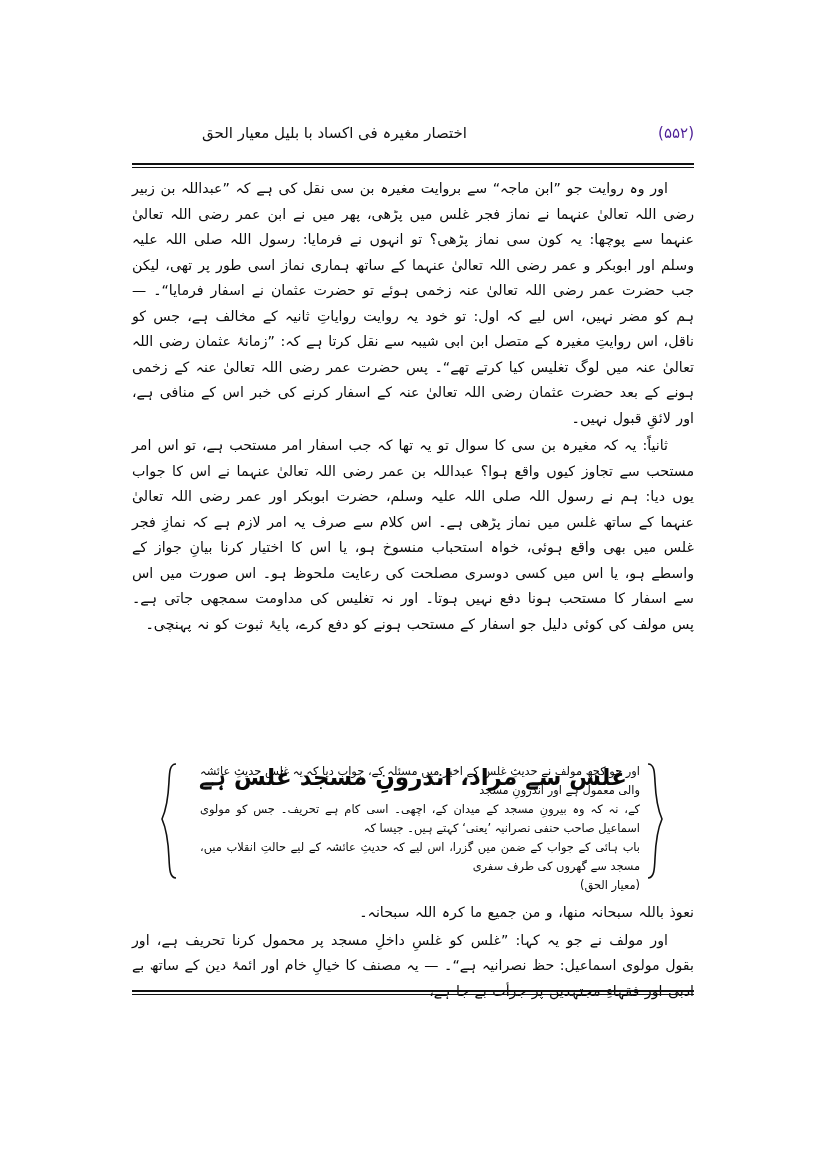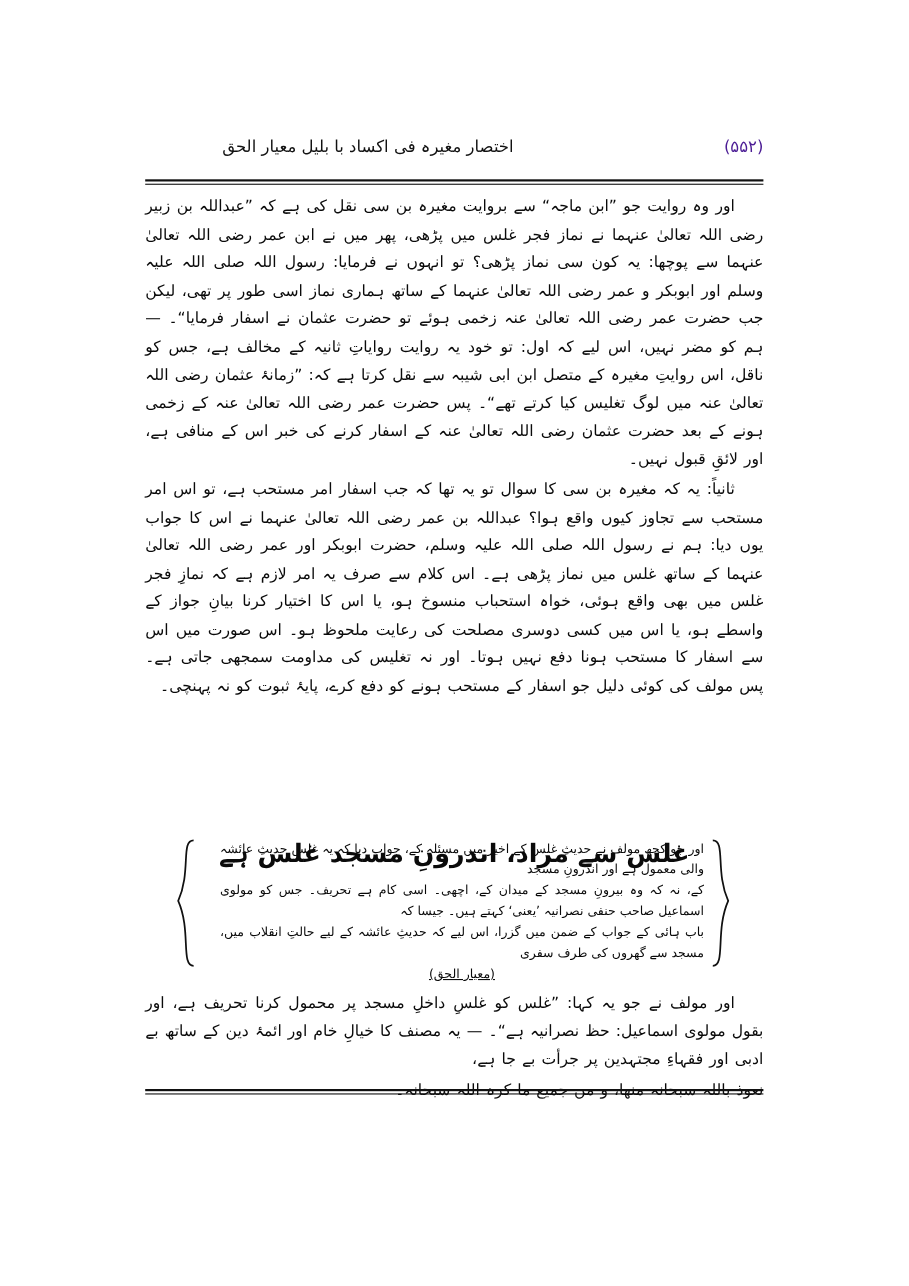--- a/index.html
+++ b/index.html
@@ -144,22 +144,21 @@
     font-size: 11.4px;
     line-height: 19px;
     text-align: justify;
     text-align-last: right;
     margin: 0;
   }
   .note-ref {
     font-size: 11.4px;
     line-height: 19px;
     margin: 0;
-    text-align: center;
-    text-decoration: underline;
+    text-align: right;
   }
 
   
   .closing {
     position: absolute;
     top: 900px;
     right: 132px;
     width: 562px;
     direction: rtl;
     text-align: justify;
@@ -200,19 +199,19 @@
       <p class="note-ref">(معیار الحق)</p>
     </div>
     <div class="brace">
       <svg width="26" height="118" viewBox="0 0 26 118" aria-hidden="true">
         <path d="M22 2 C10 2, 20 30, 8 57 C20 84, 10 116, 22 116" fill="none" stroke="#111" stroke-width="1.6"></path>
       </svg>
     </div>
   </div>
 
   <div class="closing">
+    <p class="para last">نعوذ باللہ سبحانہ منھا، و من جمیع ما کرہ اللہ سبحانہ۔</p>
     <p class="para">اور مولف نے جو یہ کہا: ”غلس کو غلسِ داخلِ مسجد پر محمول کرنا تحریف ہے، اور بقول مولوی اسماعیل: حظ نصرانیہ ہے“۔ — یہ مصنف کا خیالِ خام اور ائمۂ دین کے ساتھ بے ادبی اور فقہاءِ مجتہدین پر جرأت بے جا ہے،</p>
-    <p class="para last">نعوذ باللہ سبحانہ منھا، و من جمیع ما کرہ اللہ سبحانہ۔</p>
   </div>
 
   <div class="rule-bottom"></div>
 
 </div>
 
 </body></html>

